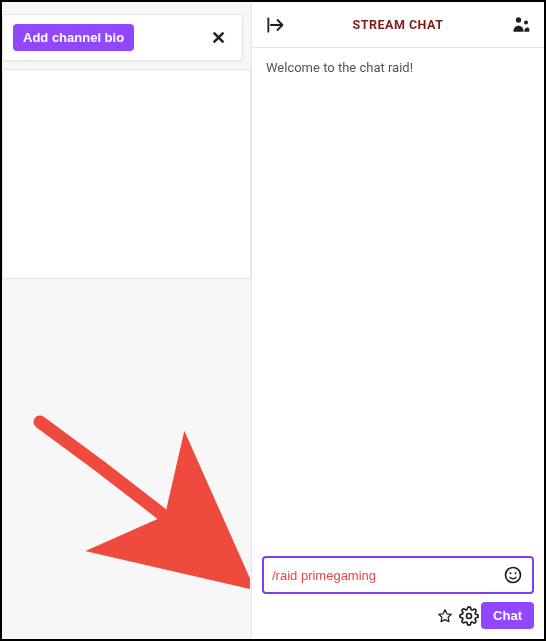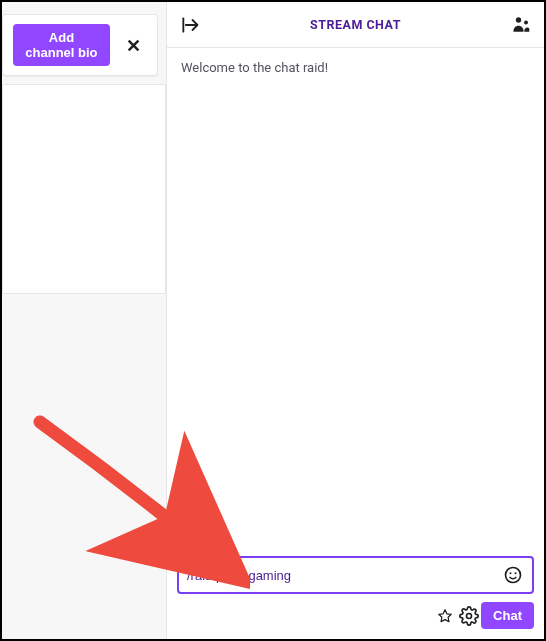--- a/index.html
+++ b/index.html
@@ -1,32 +1,32 @@
 <!DOCTYPE html>
 <html><head>
 <meta charset="utf-8">
 <style>
   * { box-sizing: border-box; margin: 0; padding: 0; }
   html, body { width: 546px; height: 641px; font-family: -apple-system, BlinkMacSystemFont, "Segoe UI", Roboto, Helvetica, Arial, sans-serif; background: #fff; }
   .frame { width: 546px; height: 641px; border: 2px solid #000; display: flex; position: relative; overflow: hidden; }
-  .left-pane { width: 165px; background: #f7f7f8; border-right: 1px solid #e5e5e5; display: flex; flex-direction: column; }
+  .left-pane { width: 250px; background: #f7f7f8; border-right: 1px solid #e5e5e5; display: flex; flex-direction: column; }
   .bio-card { margin: 12px 8px 8px 0; background: #fff; border: 1px solid #e6e6e6; border-radius: 4px; box-shadow: 0 1px 2px rgba(0,0,0,0.06); display: flex; align-items: center; padding: 9px 10px; gap: 10px; }
   .bio-btn { background: #9147ff; color: #fff; font-weight: 600; font-size: 13px; border: none; border-radius: 4px; padding: 6px 10px; cursor: pointer; }
   .close-x { font-size: 18px; font-weight: 700; color: #1f1f1f; cursor: pointer; padding: 2px 6px; margin-left: auto; }
   .white-block { margin: 0; background: #fff; height: 210px; border: 1px solid #e6e6e6; border-top: 1px solid #e6e6e6; }
   .right-pane { flex: 1; display: flex; flex-direction: column; background: #fff; }
   .chat-header { height: 46px; border-bottom: 1px solid #e5e5e5; display: flex; align-items: center; padding: 0 10px; }
   .collapse-btn { width: 26px; height: 26px; display: flex; align-items: center; justify-content: center; cursor: pointer; }
   .collapse-btn svg { width: 20px; height: 20px; stroke: #1f1f1f; }
-  .header-title { flex: 1; text-align: center; font-size: 12.5px; font-weight: 700; letter-spacing: 0.5px; color: #4c1d95; }
+  .header-title { flex: 1; text-align: center; font-size: 12.5px; font-weight: 700; letter-spacing: 0.5px; color: #7f1d1d; }
   .community-btn { width: 26px; height: 26px; display: flex; align-items: center; justify-content: center; cursor: pointer; }
   .chat-body { flex: 1; padding: 12px 14px; font-size: 13px; color: #53535f; overflow: hidden; }
   .chat-footer { padding: 8px 10px 10px 10px; }
   .input-wrap { border: 2px solid #7b3ff2; border-radius: 4px; display: flex; align-items: center; padding: 6px 8px; background: #fff; }
-  .chat-input { flex: 1; border: none; outline: none; font-size: 13px; color: #4c1d95; background: transparent; }
+  .chat-input { flex: 1; border: none; outline: none; font-size: 13px; color: #ef4444; background: transparent; }
   .emote-btn { width: 22px; height: 22px; display: flex; align-items: center; justify-content: center; cursor: pointer; }
   .footer-row { display: flex; align-items: center; justify-content: flex-end; gap: 0; margin-top: 8px; }
   .icon-btn { width: 24px; height: 24px; display: flex; align-items: center; justify-content: center; cursor: pointer; }
   .chat-send { background: #9147ff; color: #fff; font-weight: 600; font-size: 13px; border: none; border-radius: 4px; padding: 6px 12px; cursor: pointer; }
   .arrow-overlay { position: absolute; left: 18px; top: 405px; pointer-events: none; }
 </style>
 </head>
 <body>
 
 <div class="frame">

